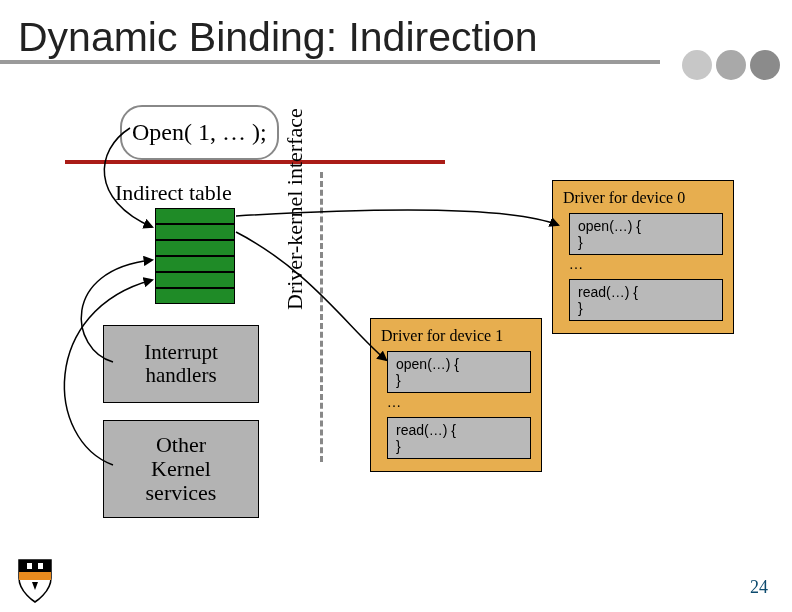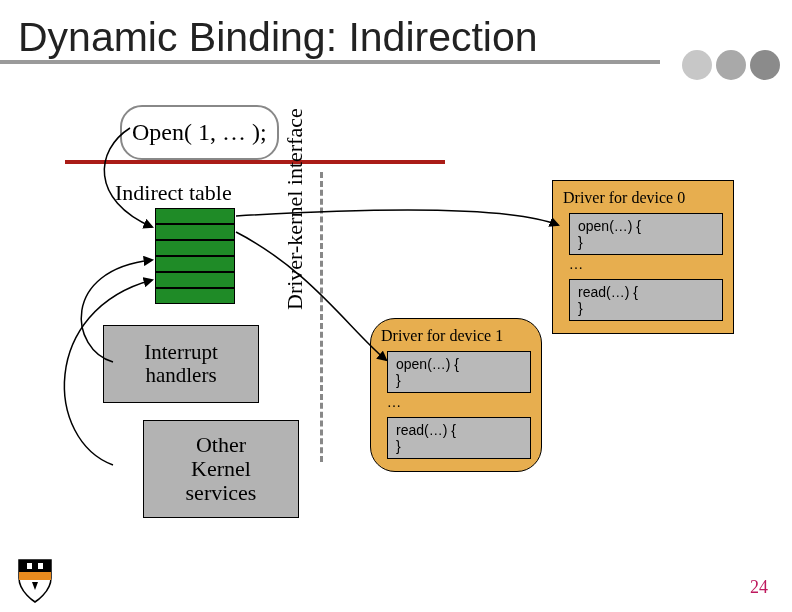--- a/index.html
+++ b/index.html
@@ -109,21 +109,20 @@
     height: 98px;
     background: #b3b3b3;
     border: 1.5px solid #000;
     display: flex;
     align-items: center;
     justify-content: center;
     text-align: center;
     font-family: "Times New Roman", serif;
     font-size: 22px;
     line-height: 1.1;
-    margin-left: 40px;
   }
 
   .vert-label {
     position: absolute;
     left: 282px;
     top: 310px;
     transform: rotate(-90deg);
     transform-origin: left top;
     font-family: "Times New Roman", serif;
     font-size: 22px;
@@ -159,29 +158,29 @@
     margin-bottom: 2px;
     white-space: pre;
   }
   .ellipsis {
     font-family: "Times New Roman", serif;
     font-size: 14px;
     margin: 2px 0 6px 6px;
   }
 
   .driver0 { left: 552px; top: 180px; width: 182px; }
-  .driver1 { left: 370px; top: 318px; width: 172px; border-radius: 25px; }
+  .driver1 { left: 370px; top: 318px; width: 172px; }
 
   .page-num {
     position: absolute;
     right: 24px;
     bottom: 14px;
     font-family: "Times New Roman", serif;
     font-size: 18px;
-    color: #be185d;
+    color: #0c4a6e;
   }
 
   .shield {
     position: absolute;
     left: 14px;
     bottom: 8px;
     width: 42px;
     height: 48px;
   }
 

